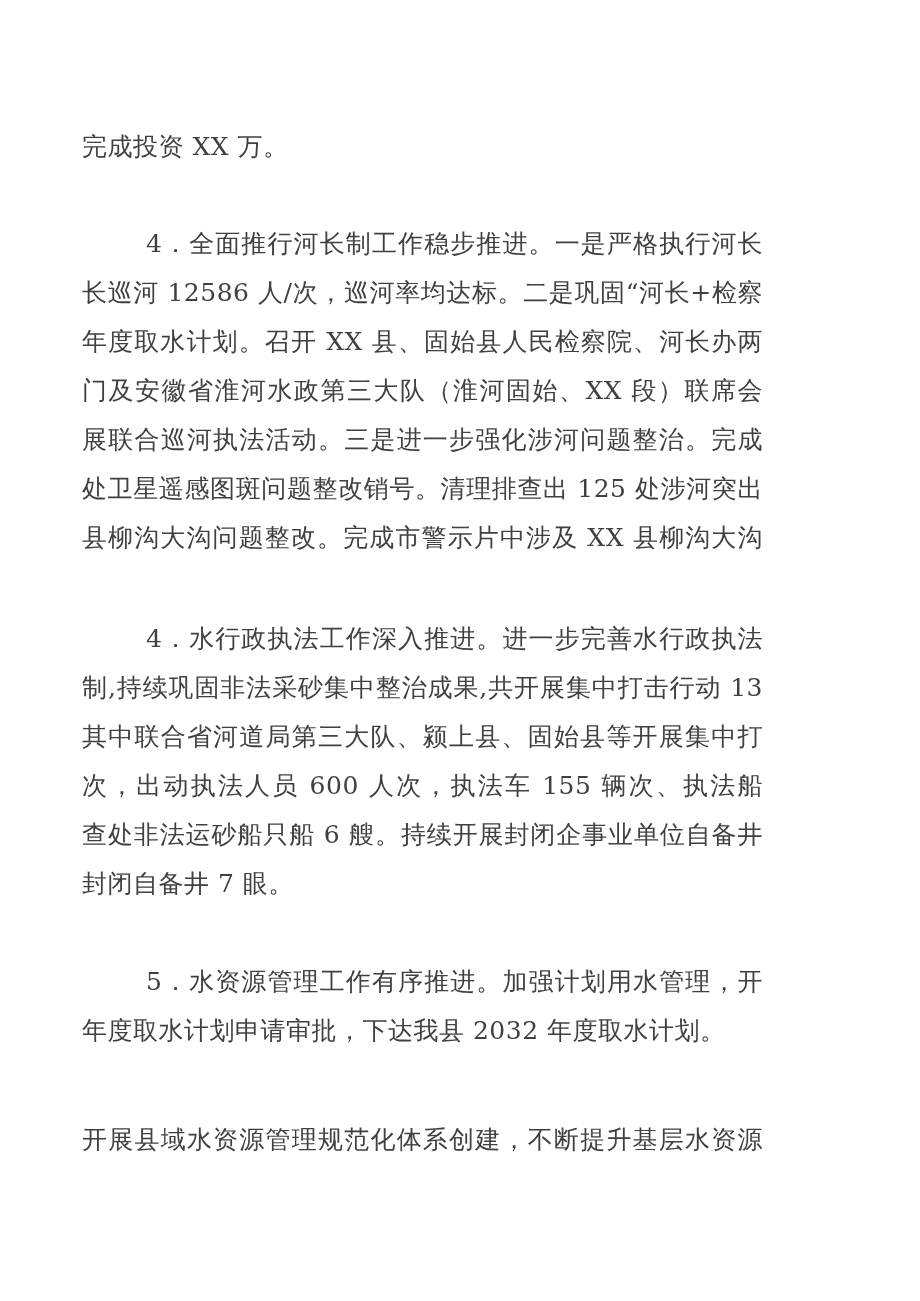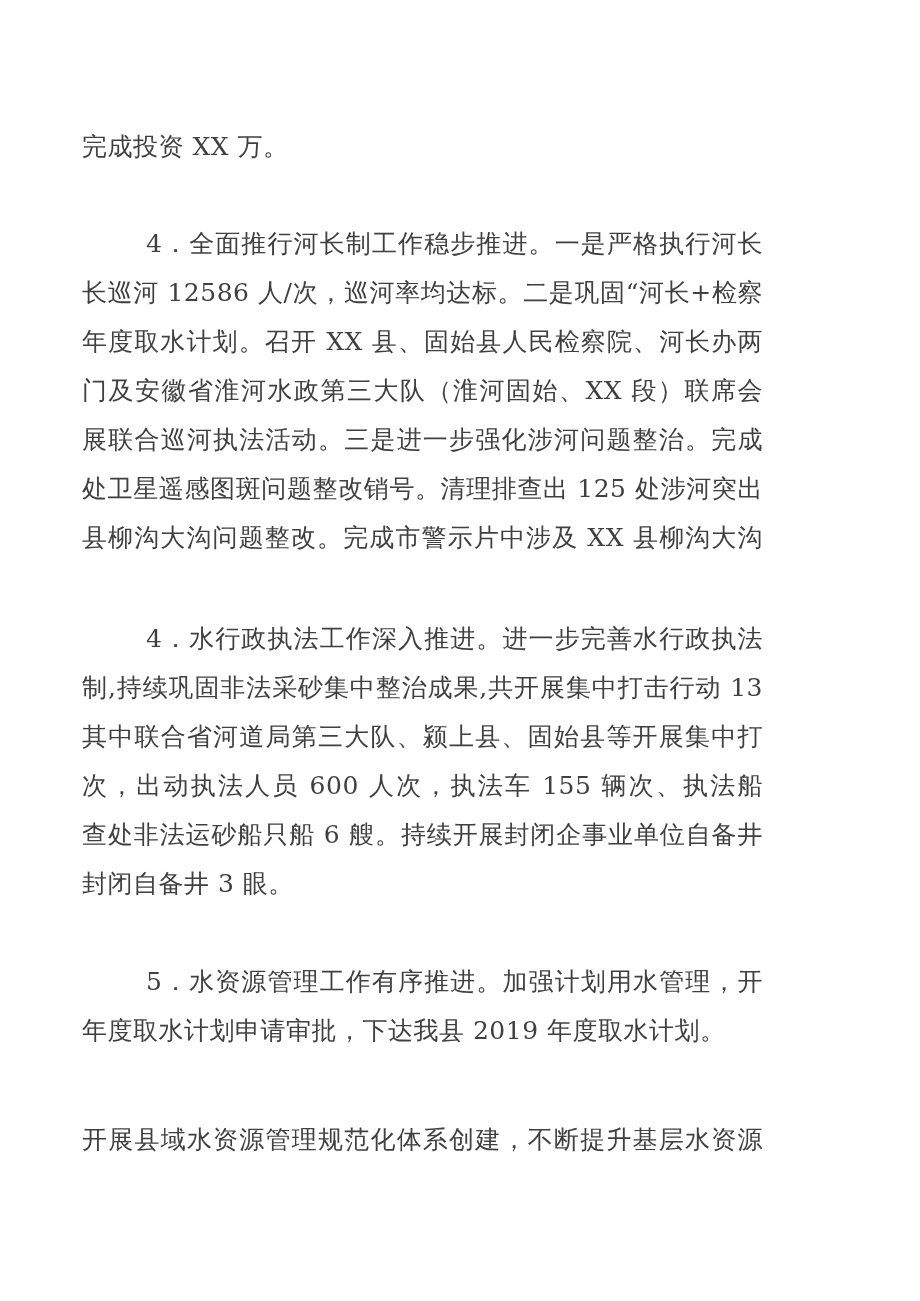--- a/index.html
+++ b/index.html
@@ -62,25 +62,25 @@
     <div class="line">处卫星遥感图斑问题整改销号。清理排查出 125 处涉河突出问题</div>
     <div class="line">县柳沟大沟问题整改。完成市警示片中涉及 XX 县柳沟大沟问题整改。</div>
   </div>
 
   <div class="para gap-b">
     <div class="line indent">4．水行政执法工作深入推进。进一步完善水行政执法制度机</div>
     <div class="line">制,持续巩固非法采砂集中整治成果,共开展集中打击行动 13 次，</div>
     <div class="line">其中联合省河道局第三大队、颍上县、固始县等开展集中打击 5</div>
     <div class="line">次，出动执法人员 600 人次，执法车 155 辆次、执法船 46 艘次，</div>
     <div class="line">查处非法运砂船只船 6 艘。持续开展封闭企事业单位自备井工作，</div>
-    <div class="line end">封闭自备井 3 眼。</div>
+    <div class="line end">封闭自备井 7 眼。</div>
   </div>
 
   <div class="para gap-c">
     <div class="line indent">5．水资源管理工作有序推进。加强计划用水管理，开展 2023</div>
-    <div class="line end">年度取水计划申请审批，下达我县 2019 年度取水计划。</div>
+    <div class="line end">年度取水计划申请审批，下达我县 2032 年度取水计划。</div>
   </div>
 
   <div class="para gap-d">
     <div class="line">开展县域水资源管理规范化体系创建，不断提升基层水资源管理</div>
   </div>
 
 </div>
 
 </body></html>

